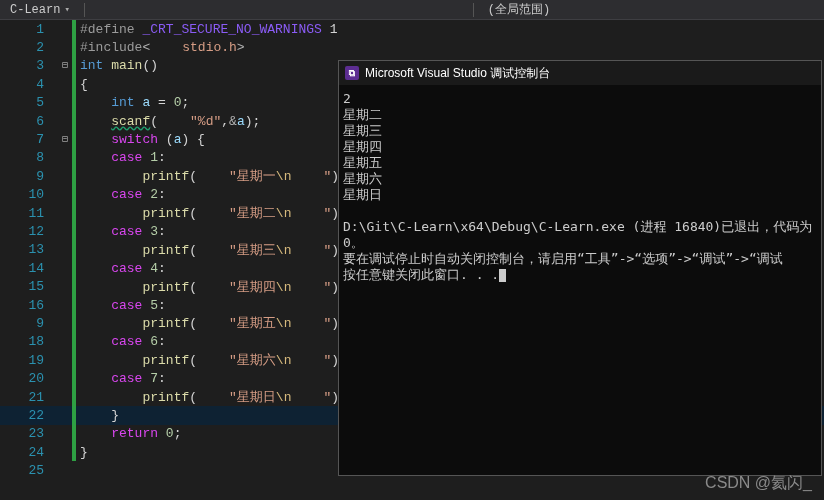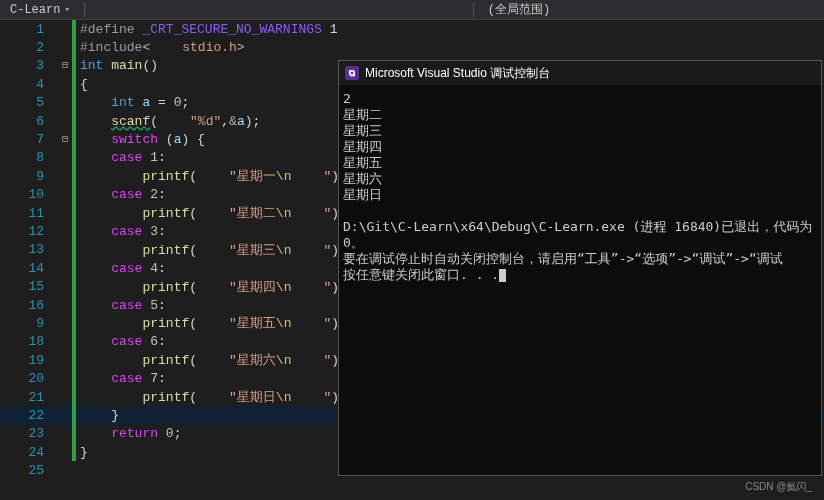--- a/index.html
+++ b/index.html
@@ -25,21 +25,21 @@
   .var { color:#9cdcfe; }
   .pun { color:#d4d4d4; }
   .pun2 { color:#b4b4b4; }
   .hl { background:#0e2233; }
   .scanfwave { text-decoration: underline wavy #1fa270; text-decoration-skip-ink:none; }
   .console { position:absolute; top:60px; left:338px; width:484px; height:416px; background:#0c0c0c; border:1px solid #555; display:flex; flex-direction:column; }
   .titlebar { height:24px; background:#1a1a1a; display:flex; align-items:center; padding:0 6px; gap:6px; font-size:12px; color:#fff; font-family:"Microsoft YaHei","Segoe UI",sans-serif; }
   .vsicon { width:14px; height:14px; background:#5c2d91; display:flex; align-items:center; justify-content:center; color:#fff; font-size:9px; font-weight:bold; border-radius:2px; }
   .console-body { flex:1; padding:6px 4px; color:#cccccc; font-family:"NSimSun","SimSun",Consolas,monospace; font-size:13px; line-height:16px; white-space:pre-wrap; word-break:break-all; }
   .cursor { display:inline-block; width:7px; height:13px; background:#ccc; vertical-align:text-bottom; }
-  .watermark { position:absolute; bottom:6px; right:12px; color:#8a8a8a; font-size:10px; font-family:"Microsoft YaHei",sans-serif; pointer-events:none; }
+  .watermark { position:absolute; bottom:6px; right:12px; color:#8a8a8a; font-size:16px; font-family:"Microsoft YaHei",sans-serif; pointer-events:none; }
   .chev { font-size:9px; color:#aaa; }
 </style>
 </head>
 <body>
 
 <div class="toolbar">
   <div class="tool-item">
     <span>C-Learn</span>
     <span class="chev">▾</span>
   </div>

